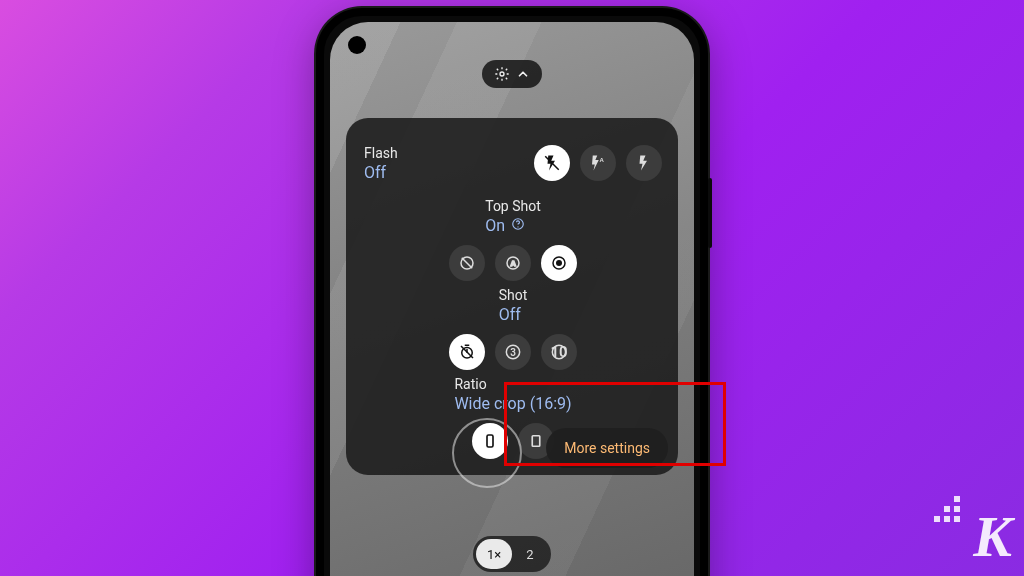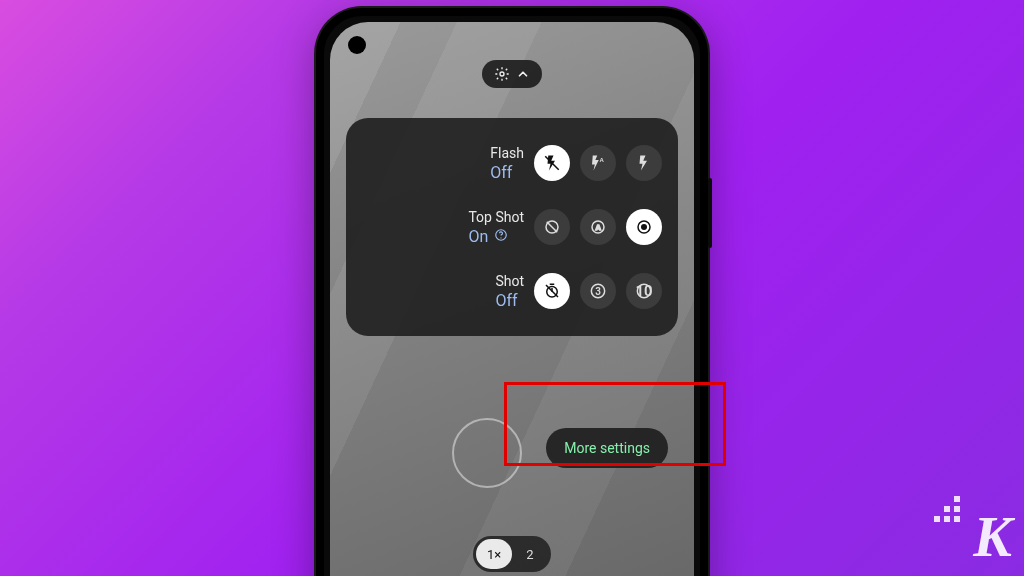--- a/index.html
+++ b/index.html
@@ -48,42 +48,42 @@
   .gear-pill svg { display: block; }
   
   .panel {
     position: absolute; left: 16px; right: 16px; top: 96px;
     background: rgba(30,30,30,.9);
     border-radius: 22px;
     padding: 16px 16px 16px 18px;
     color: #e7e7e7;
   }
   .row {
-    display: flex; align-items: center; justify-content: flex-end;
+    display: flex; align-items: center; justify-content: space-between;
     min-height: 58px;
     gap: 10px;
   }
-  .row + .row { margin-top: 6px; }
+  .row + .row { margin-top: 6px; flex-direction: column; }
   .labels { display: flex; flex-direction: column; gap: 2px; }
   .title { font-size: 14px; color: #e8e8e8; }
   .value { font-size: 16px; color: #9fbcf0; display: flex; align-items: center; gap: 6px; }
   .opts { display: flex; gap: 10px; }
   .opt {
     width: 36px; height: 36px; border-radius: 50%;
     display: flex; align-items: center; justify-content: center;
     background: #3c3c3c; color: #ddd; position: relative;
     font-size: 13px; font-weight: 600;
   }
   .opt.selected { background: #fff; color: #111; }
   .opt svg { display: block; }
   
   .more-pill {
     position: absolute; right: 26px; top: 406px;
     background: rgba(30,30,30,.92);
-    color: #86efac; font-size: 14px;
+    color: #fdba74; font-size: 14px;
     padding: 12px 18px; border-radius: 22px;
   }
   .zoom-wrap {
     position: absolute; left: 50%; transform: translateX(-50%);
     top: 514px;
     display: flex; align-items: center;
     background: rgba(30,30,30,.85);
     border-radius: 20px; padding: 3px;
   }
   .zoom-opt {
@@ -248,20 +248,42 @@
               <span>
                 <svg width="20" height="20" viewBox="0 0 24 24" fill="none" stroke="#ddd" stroke-width="1.8">
                     <circle cx="12" cy="12" r="8"></circle>
                   </svg>
               </span>
               <span style="position:absolute;font-size:15px;color:#ddd">10</span>
             </div>
           </div>
         </div>
 
+        <div class="row">
+          <div class="labels">
+            <span class="title">Ratio</span>
+            <span class="value">Wide crop (16:9)</span>
+          </div>
+          <div class="opts">
+            <div class="opt selected">
+              <span>
+                <svg width="18" height="18" viewBox="0 0 24 24" fill="none" stroke="#111" stroke-width="2.2">
+                    <rect x="8" y="4" width="8" height="16" rx="2"></rect>
+                  </svg>
+              </span>
+            </div>
+            <div class="opt">
+              <span>
+                <svg width="18" height="18" viewBox="0 0 24 24" fill="none" stroke="#ddd" stroke-width="2.2">
+                    <rect x="7" y="5" width="10" height="14" rx="1"></rect>
+                  </svg>
+              </span>
+            </div>
+          </div>
+        </div>
 
       </div>
 
       <div class="ghost-circle"></div>
 
       <div class="more-pill">
         <span>More settings</span>
       </div>
 
       <div class="zoom-wrap">

